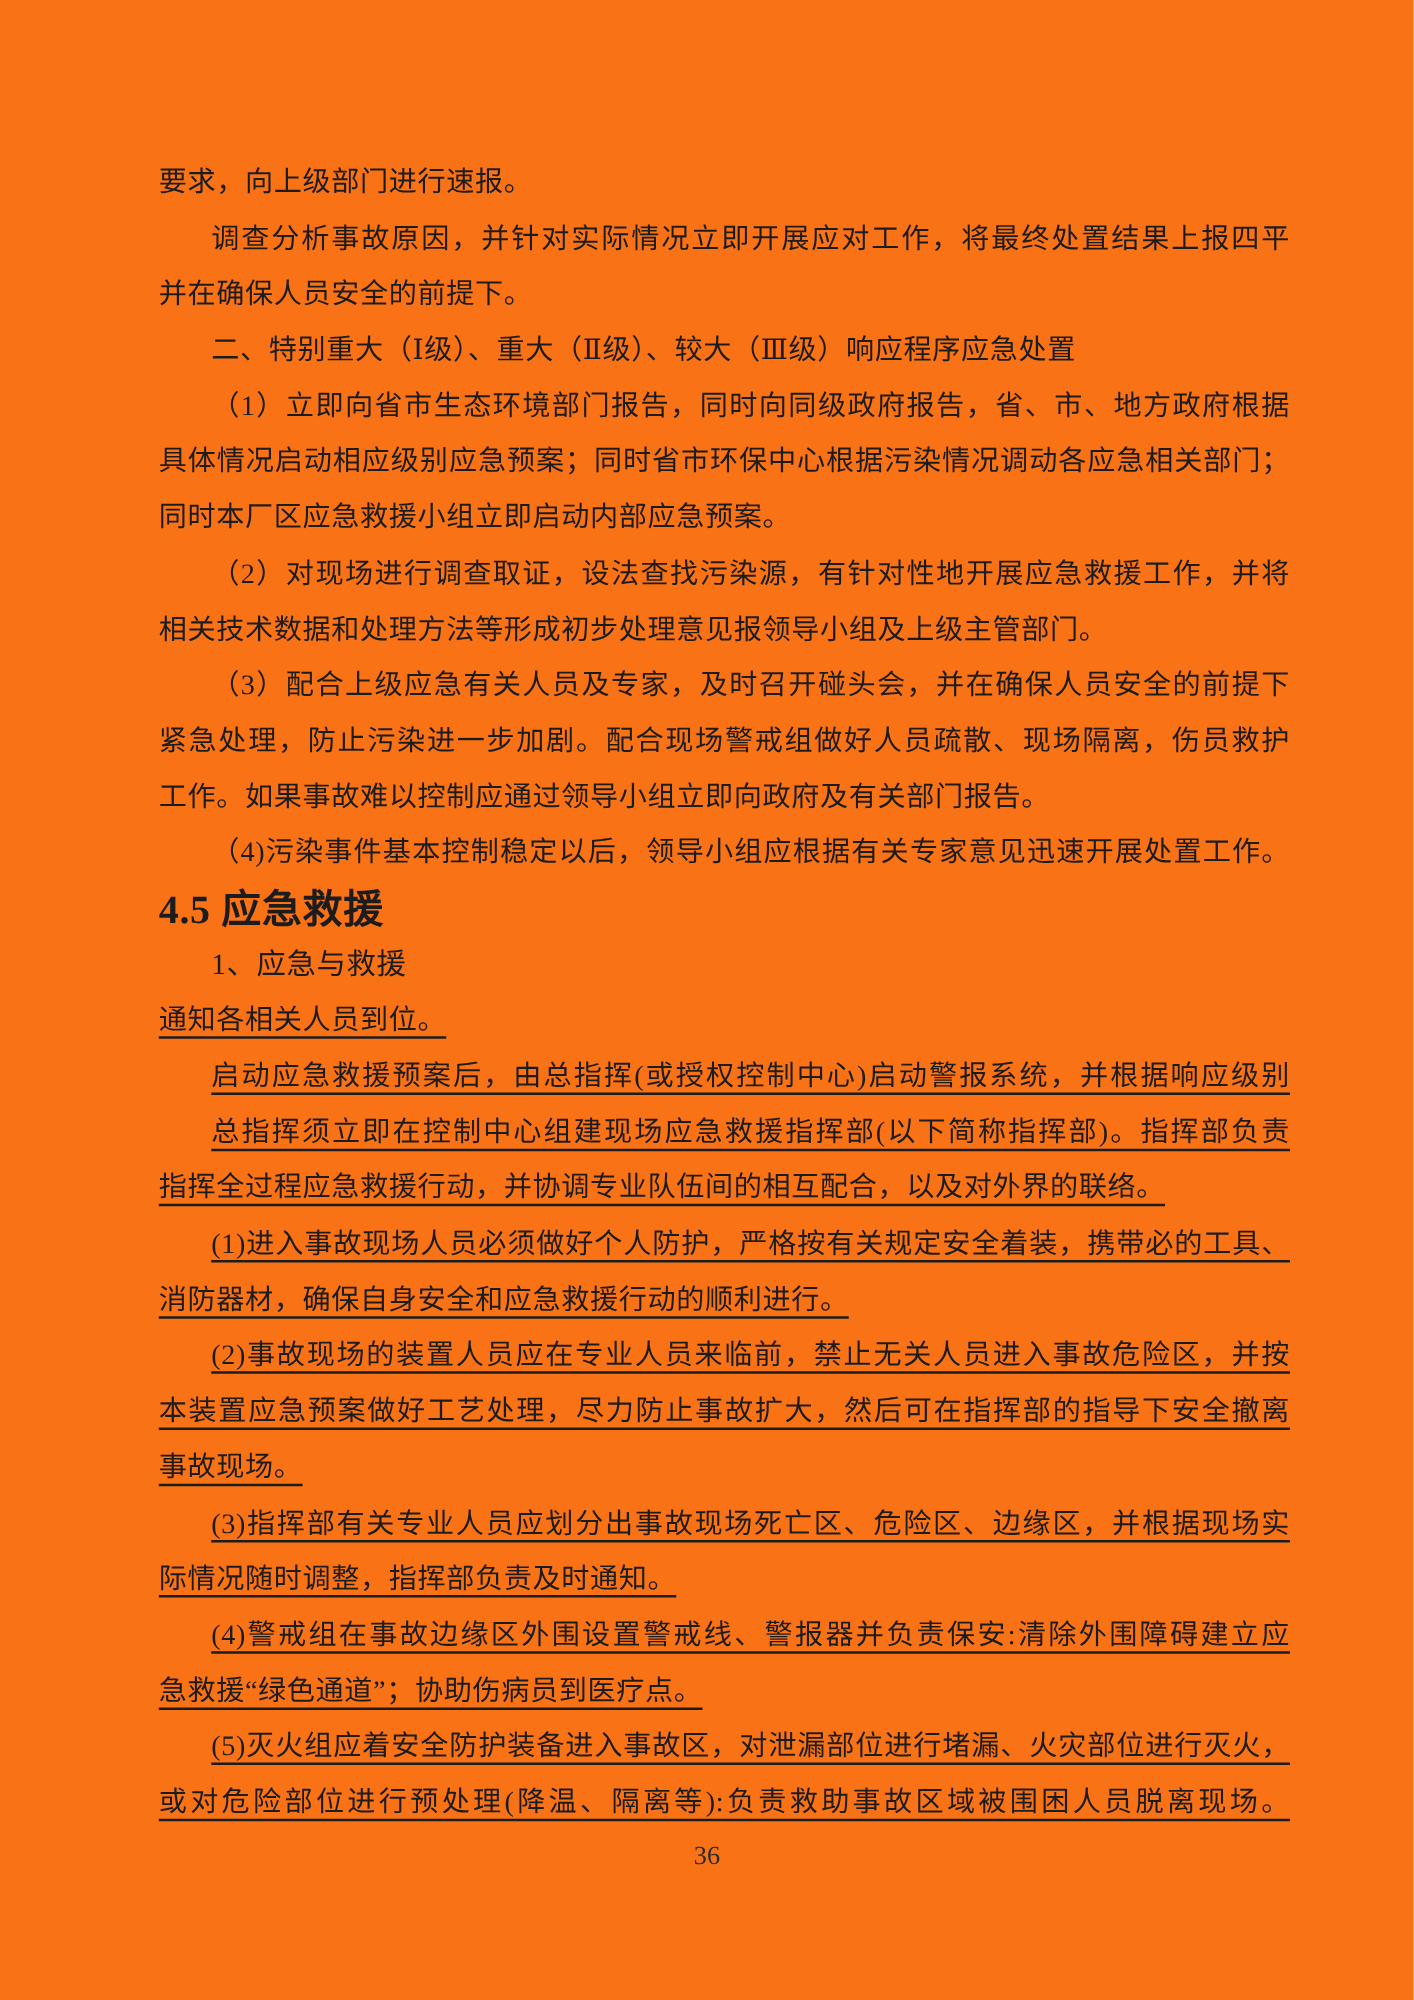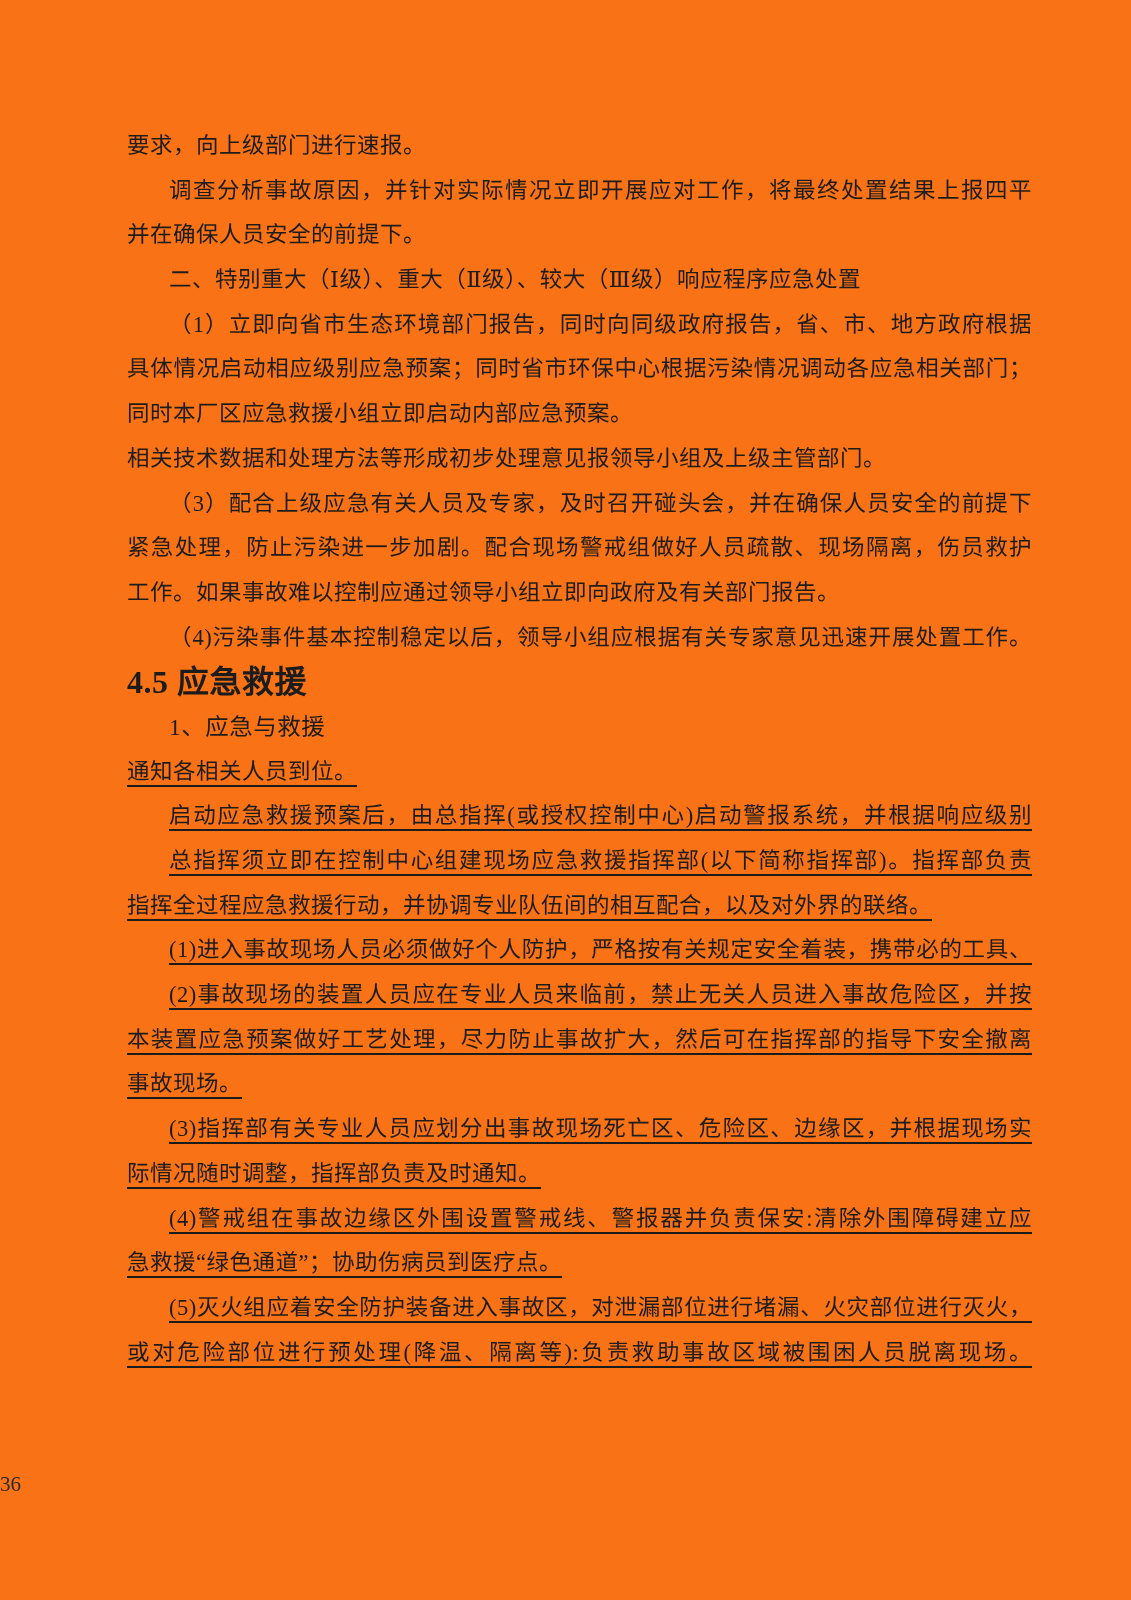--- a/index.html
+++ b/index.html
@@ -48,51 +48,53 @@
   }
   .line.heading2 {
     font-weight: normal;
     font-size: 23.5px;
   }
   .page-number {
     position: absolute;
     top: 1470px;
     left: 0;
     width: 100%;
-    text-align: left;
+    text-align: center;
     font-size: 21px;
     line-height: 28px;
     color: #2a2a2a;
     font-family: "Liberation Serif", "DejaVu Serif", serif;
   }
 </style>
 </head>
 <body>
 
 <div class="page">
   <div class="content">
       <div class="line">要求，向上级部门进行速报。</div>
       <div class="line indent justify">调查分析事故原因，并针对实际情况立即开展应对工作，将最终处置结果上报四平</div>
       <div class="line">并在确保人员安全的前提下。</div>
       <div class="line indent">二、特别重大（Ⅰ级）、重大（Ⅱ级）、较大（Ⅲ级）响应程序应急处置</div>
       <div class="line indent justify">（1）立即向省市生态环境部门报告，同时向同级政府报告，省、市、地方政府根据</div>
       <div class="line justify">具体情况启动相应级别应急预案；同时省市环保中心根据污染情况调动各应急相关部门；</div>
       <div class="line">同时本厂区应急救援小组立即启动内部应急预案。</div>
+      <div class="line indent justify">（2）对现场进行调查取证，设法查找污染源，有针对性地开展应急救援工作，并将</div>
       <div class="line">相关技术数据和处理方法等形成初步处理意见报领导小组及上级主管部门。</div>
       <div class="line indent justify">（3）配合上级应急有关人员及专家，及时召开碰头会，并在确保人员安全的前提下</div>
       <div class="line justify">紧急处理，防止污染进一步加剧。配合现场警戒组做好人员疏散、现场隔离，伤员救护</div>
       <div class="line">工作。如果事故难以控制应通过领导小组立即向政府及有关部门报告。</div>
       <div class="line indent justify">（4)污染事件基本控制稳定以后，领导小组应根据有关专家意见迅速开展处置工作。</div>
       <div class="line heading1">4.5 应急救援</div>
       <div class="line heading2 indent">1、应急与救援</div>
       <div class="line underline">通知各相关人员到位。</div>
       <div class="line indent underline justify">启动应急救援预案后，由总指挥(或授权控制中心)启动警报系统，并根据响应级别</div>
       <div class="line indent underline justify">总指挥须立即在控制中心组建现场应急救援指挥部(以下简称指挥部)。指挥部负责</div>
       <div class="line underline">指挥全过程应急救援行动，并协调专业队伍间的相互配合，以及对外界的联络。</div>
       <div class="line indent underline justify">(1)进入事故现场人员必须做好个人防护，严格按有关规定安全着装，携带必的工具、</div>
+      <div class="line underline">消防器材，确保自身安全和应急救援行动的顺利进行。</div>
       <div class="line indent underline justify">(2)事故现场的装置人员应在专业人员来临前，禁止无关人员进入事故危险区，并按</div>
       <div class="line underline justify">本装置应急预案做好工艺处理，尽力防止事故扩大，然后可在指挥部的指导下安全撤离</div>
       <div class="line underline">事故现场。</div>
       <div class="line indent underline justify">(3)指挥部有关专业人员应划分出事故现场死亡区、危险区、边缘区，并根据现场实</div>
       <div class="line underline">际情况随时调整，指挥部负责及时通知。</div>
       <div class="line indent underline justify">(4)警戒组在事故边缘区外围设置警戒线、警报器并负责保安:清除外围障碍建立应</div>
       <div class="line underline">急救援“绿色通道”；协助伤病员到医疗点。</div>
       <div class="line indent underline justify">(5)灭火组应着安全防护装备进入事故区，对泄漏部位进行堵漏、火灾部位进行灭火，</div>
       <div class="line underline justify">或对危险部位进行预处理(降温、隔离等):负责救助事故区域被围困人员脱离现场。</div>
     </div>

